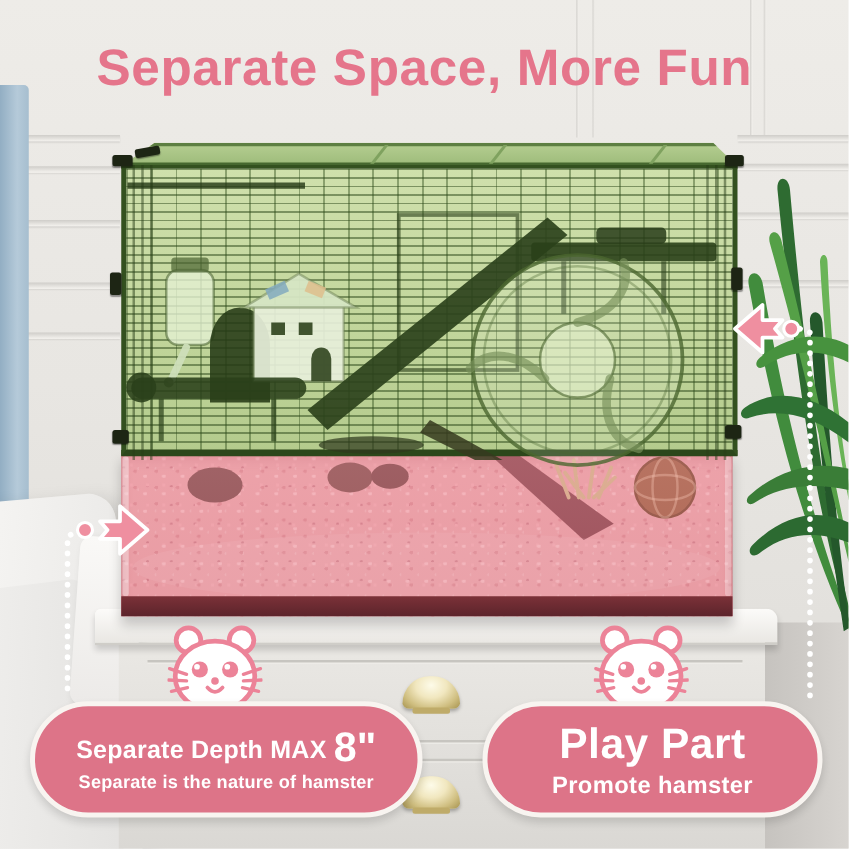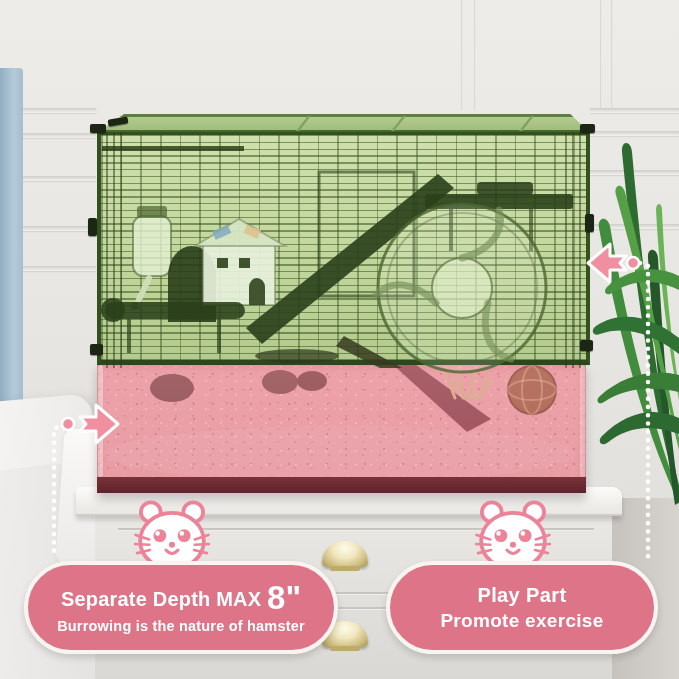--- a/index.html
+++ b/index.html
@@ -61,21 +61,21 @@
   .cage-items{position:absolute;left:97px;top:132px;width:493px;height:236px;overflow:visible;}
   .clip{position:absolute;background:#1d2514;border-radius:2px;box-shadow:0 1px 1px rgba(0,0,0,.4);}
 
   
   .pill{position:absolute;background:var(--pill-pink,#dd7488);border:4px solid #f8f4f0;border-radius:48px;
         color:#fff;text-align:center;display:flex;flex-direction:column;justify-content:center;gap:3px;
         box-shadow:0 4px 7px rgba(0,0,0,.14);box-sizing:border-box;}
   .pill-l1{font-size:20px;font-weight:bold;letter-spacing:.2px;line-height:1.05;}
   .pill-l1 .big{font-size:33px;font-weight:bold;vertical-align:-3px;letter-spacing:0;}
   .pill-l2{font-size:14.5px;font-weight:bold;letter-spacing:.2px;}
-  .pill-r1{font-size:20px;font-weight:bold;letter-spacing:.4px;text-align:center;}
+  .pill-r1{font-size:34px;font-weight:bold;letter-spacing:.4px;text-align:center;}
   .pill-r2{font-size:19px;font-weight:bold;letter-spacing:.3px;}
 
   .title{position:absolute;left:0;right:0;top:31px;margin:0;text-align:center;
          font-size:41px;font-weight:bold;letter-spacing:.5px;color:var(--accent-pink,#e5758b);}
 
   .overlay-svg{position:absolute;inset:0;pointer-events:none;}
   .pinkfill{fill:var(--arrow-pink,#ef8fa0);}
 </style>
 </head>
 <body>
@@ -278,20 +278,21 @@
       <circle cx="633" cy="263" r="6" class="pinkfill" stroke="#fff" stroke-width="2.5"></circle>
       <path d="M588,263 L610,244 L610,256 L626,256 L620,263 L626,270 L610,270 L610,282 Z" class="pinkfill" stroke="#fff" stroke-width="3" stroke-linejoin="round"></path>
     </g>
   </svg>
 
   <div class="pill" style="left:24px;top:561px;width:314px;height:93px;">
     <div class="pill-l1">
       <span>Separate Depth MAX</span>
       <span class="big">8"</span>
     </div>
-    <div class="pill-l2">Burrowing is the nature of hamster</div>
+    <div class="pill-l2">Separate is the nature of hamster</div>
   </div>
   <div class="pill" style="left:386px;top:561px;width:272px;height:93px;">
     <div class="pill-r1">Play Part</div>
-    <div class="pill-r2">Promote exercise</div>
-  </div>
-
+    <div class="pill-r2">Promote hamster</div>
+  </div>
+
+  <h1 class="title">Separate Space, More Fun</h1>
 </div>
 
 </body></html>

